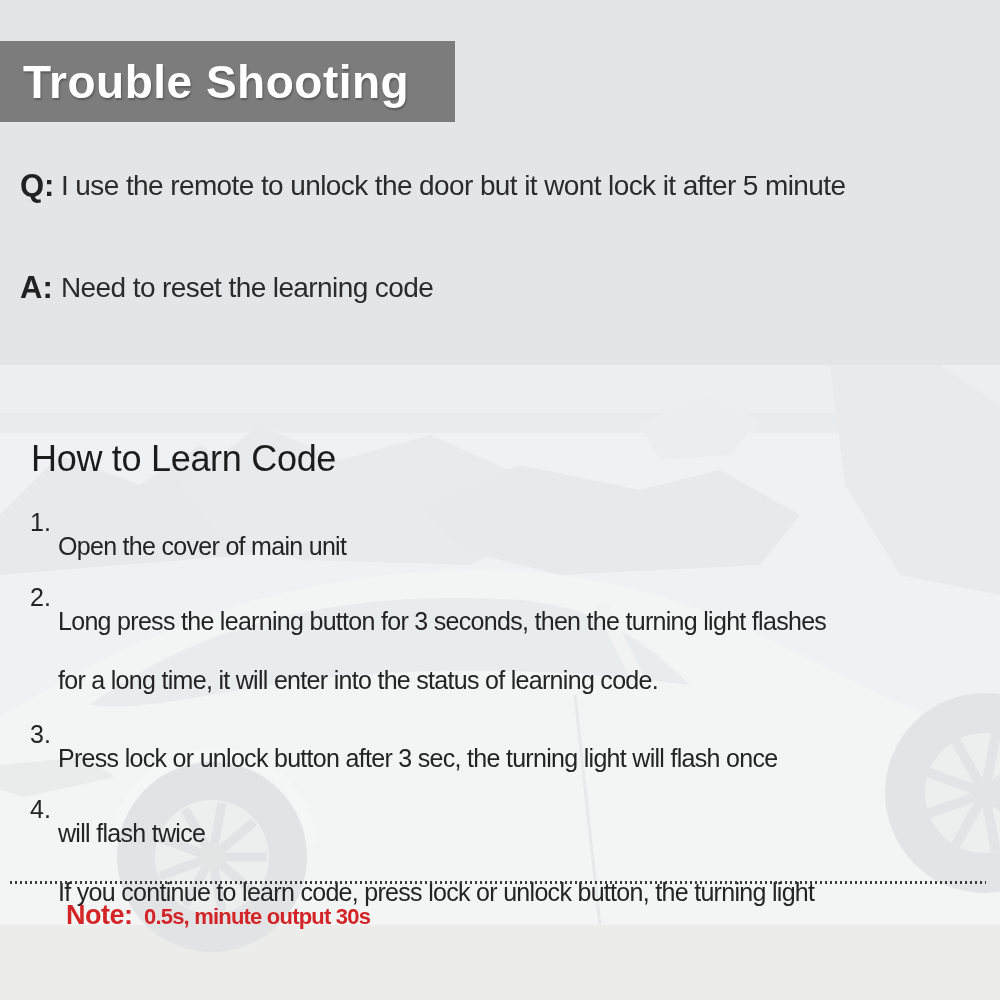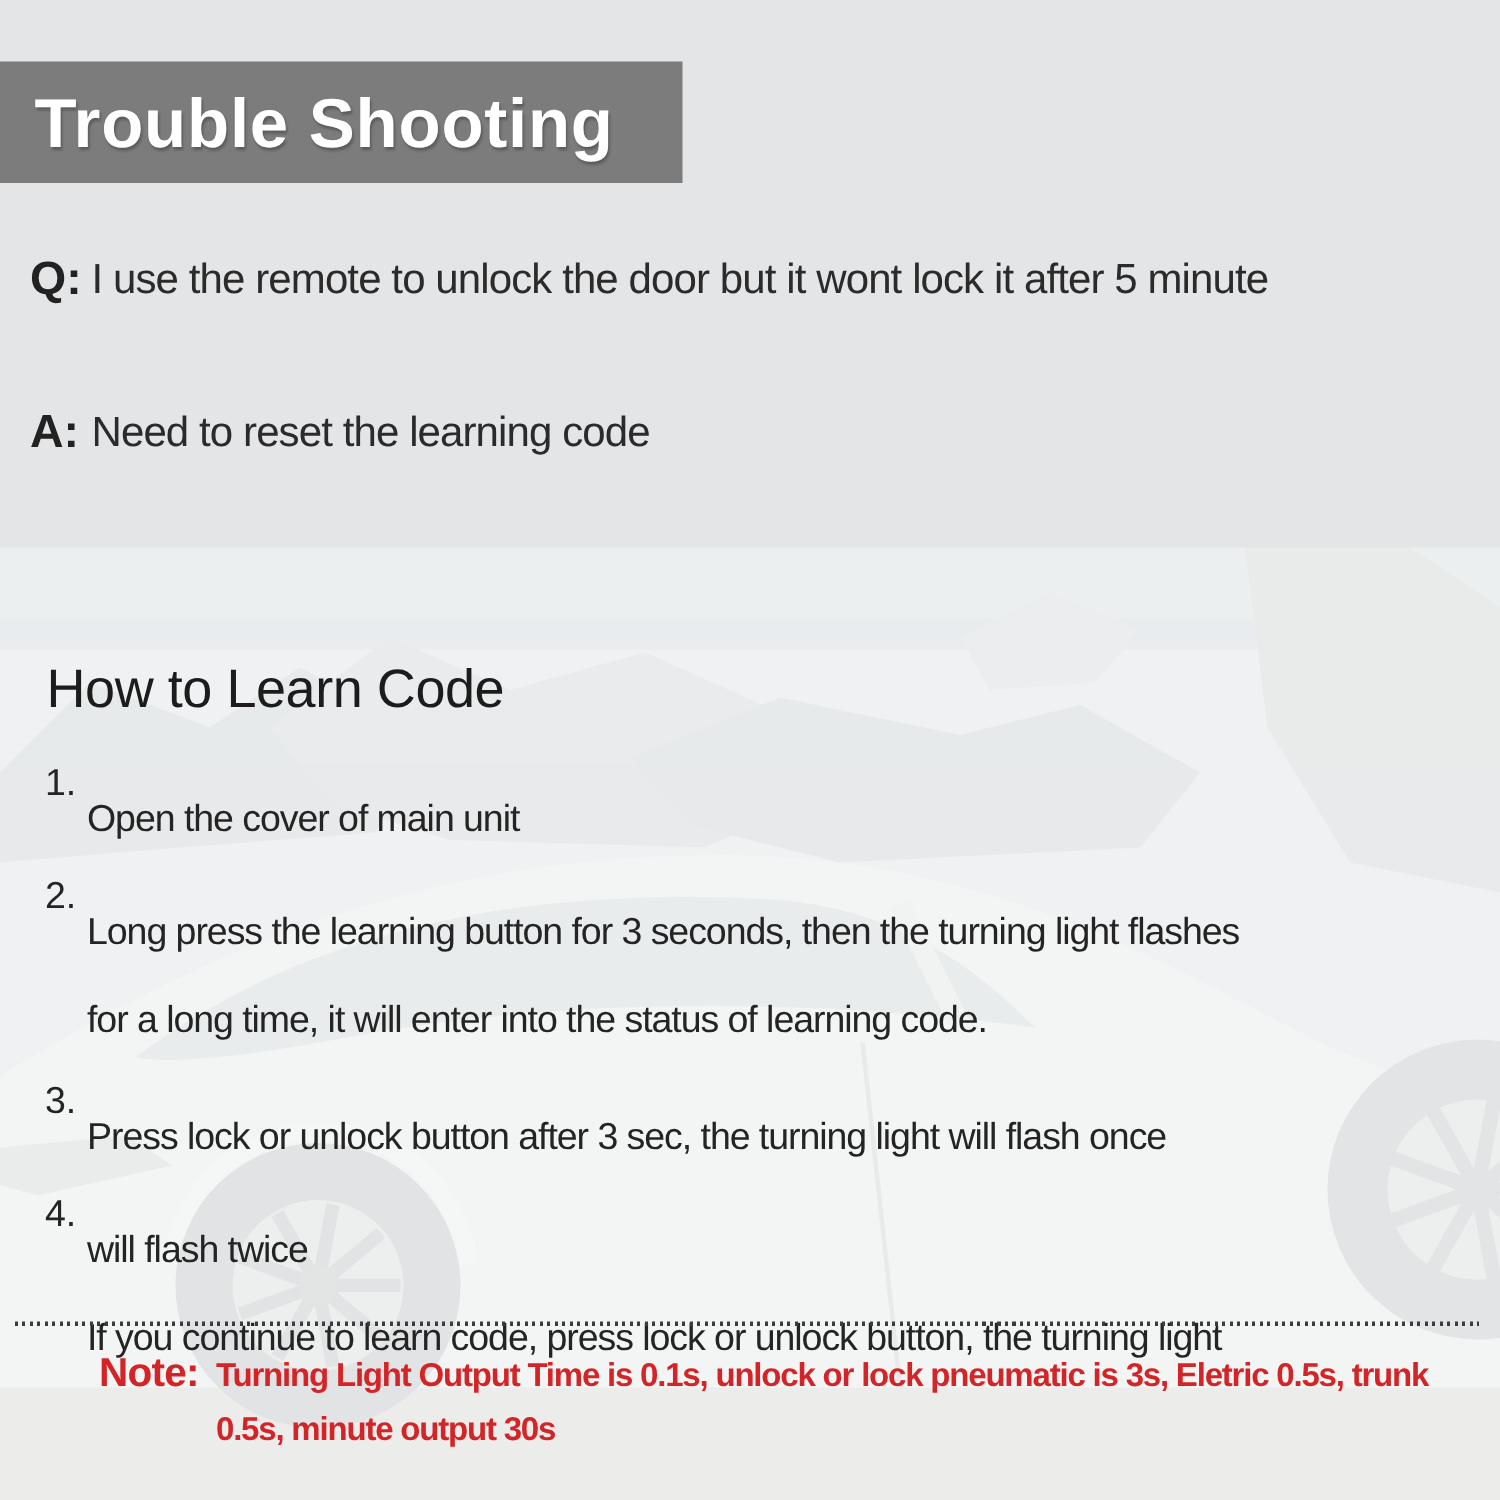--- a/index.html
+++ b/index.html
@@ -161,18 +161,17 @@
         <div>If you continue to learn code, press lock or unlock button, the turning light</div>
       </div>
     </div>
   </div>
 
   <div class="divider"></div>
 
   <div class="note">
     <span class="note-label">Note:</span>
     <div class="note-lines">
-      <div>Turning Light Output Time is 0.1s, unlock or lock pneumatic is 3s, Eletric 0.5s, trunk</div>
       <div>0.5s, minute output 30s</div>
     </div>
   </div>
 
 </div>
 
 </body></html>

